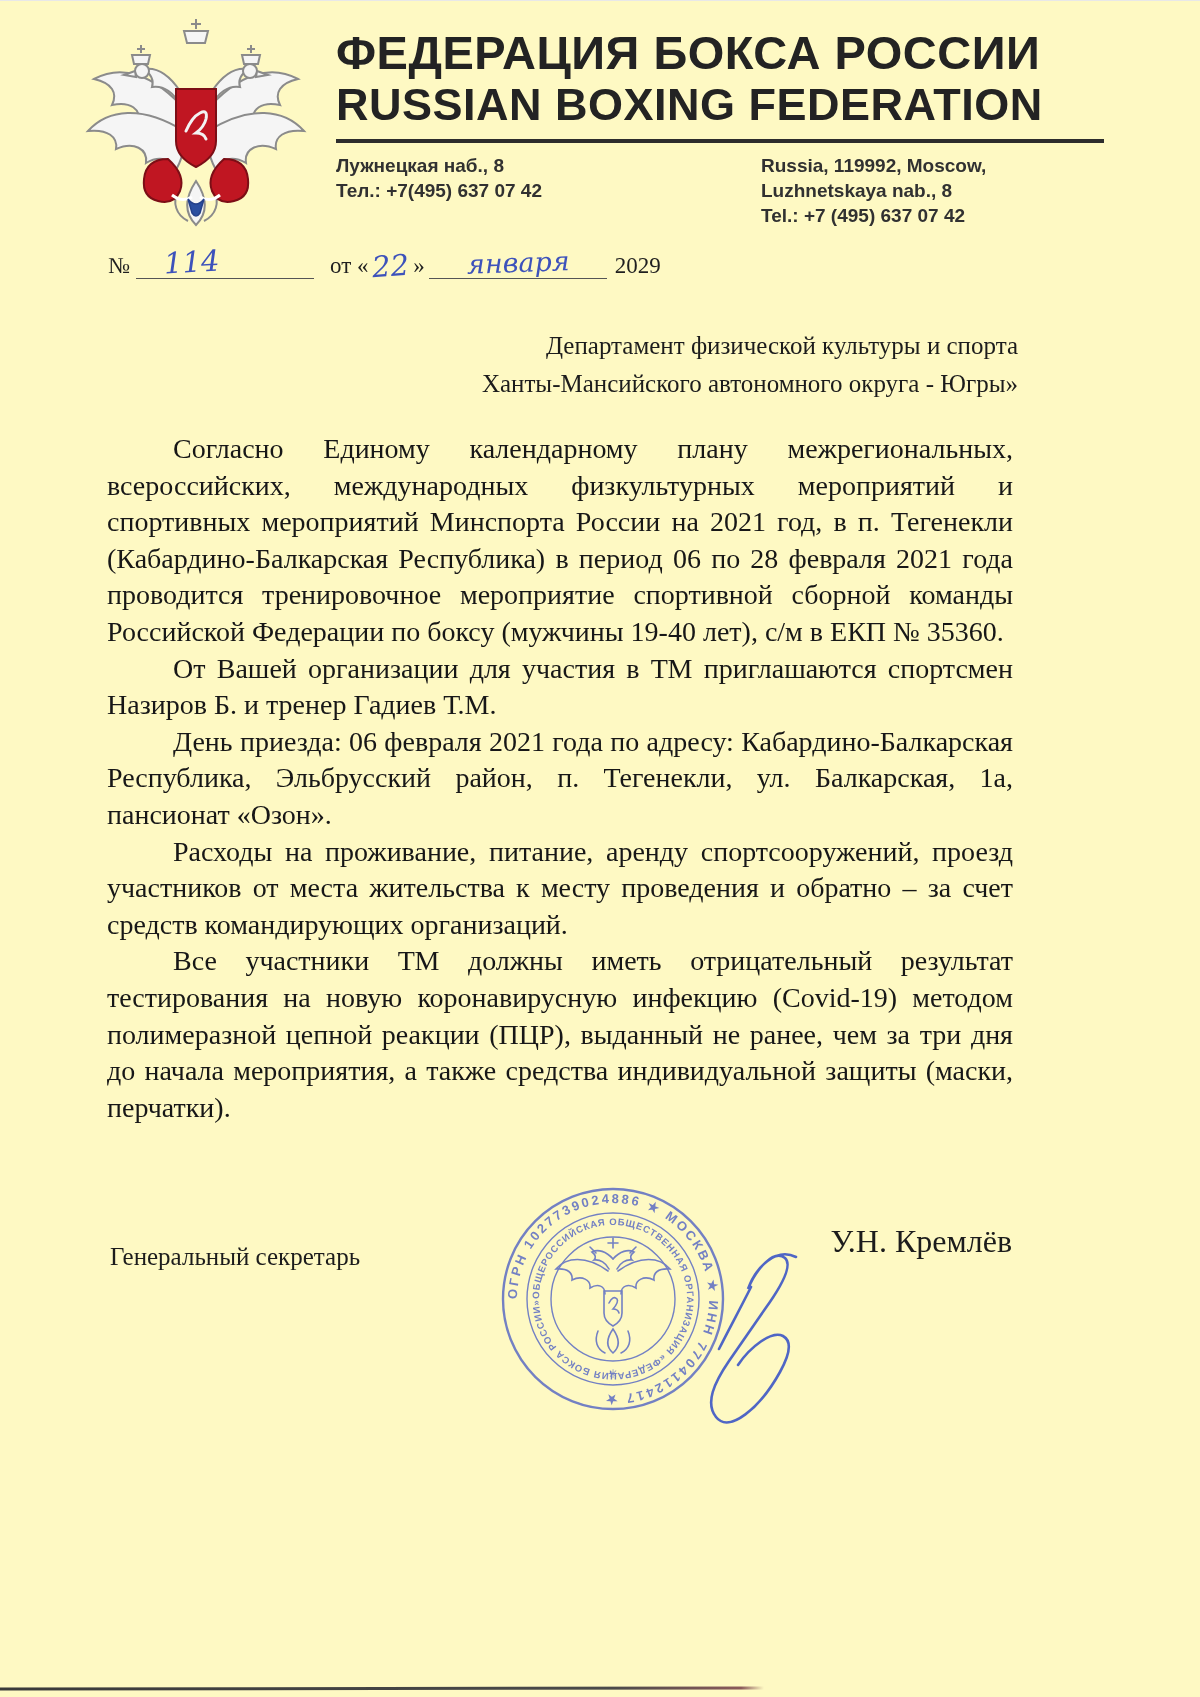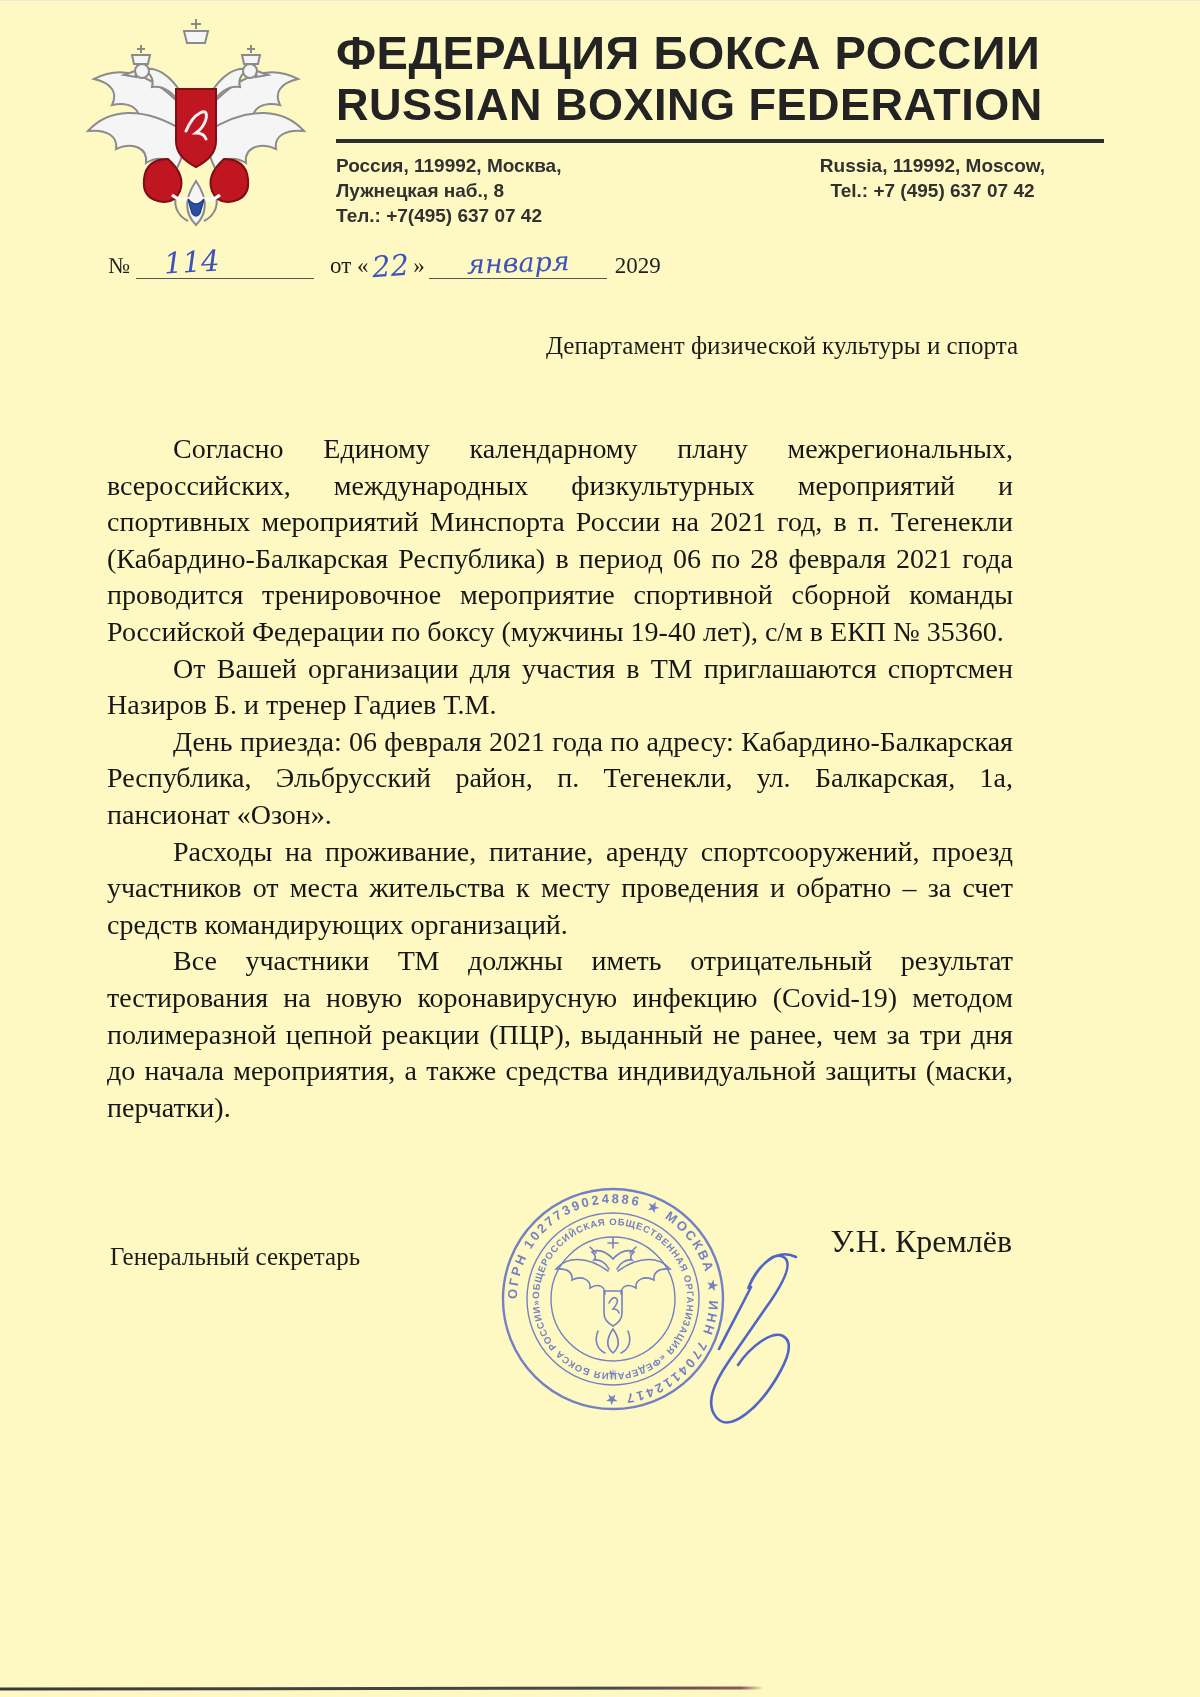--- a/index.html
+++ b/index.html
@@ -22,21 +22,21 @@
     font-size:45px; letter-spacing:0.5px; color:#232323; line-height:52px;
     white-space:nowrap;
   }
   .head-rule { border:none; border-top:4px solid #2d2d2d; margin:8px 0 10px 0; width:100%; }
   .addr-row { display:flex; }
   .addr-col {
     font-family:"Liberation Sans", sans-serif; font-weight:700;
     font-size:19px; line-height:25px; color:#313131;
   }
   .addr-ru { width:425px; }
-  .addr-en { width:343px;text-align:center; }
+  .addr-en { width:343px; }
 
   
   .ref-line {
     position:absolute; left:108px; top:248px; width:620px;
     font-size:23px; display:flex; align-items:flex-end; white-space:nowrap;
   }
   .hand {
     font-family:"DejaVu Serif", serif; font-style:italic;
     color:#3d52bb; display:inline-block;
   }
@@ -119,43 +119,44 @@
     <path d="M100,182 q10,8 20,2 M148,182 q-10,8 -20,2" fill="none" stroke="#ffffff" stroke-width="3"></path>
     <path d="M116,186 q8,10 16,0 l-4,14 q-4,6 -8,0 Z" fill="#2a4ea0" stroke="#24408a" stroke-width="1.5"></path>
   </svg>
 
   <div class="head-block">
     <div class="title-ru">ФЕДЕРАЦИЯ БОКСА РОССИИ</div>
     <div class="title-en">RUSSIAN BOXING FEDERATION</div>
     <hr class="head-rule">
     <div class="addr-row">
       <div class="addr-col addr-ru">
-        <div>Россия, 119992, Москва,</div>
         <div>Лужнецкая наб., 8</div>
         <div>Тел.: +7(495) 637 07 42</div>
       </div>
       <div class="addr-col addr-en">
         <div>Russia, 119992, Moscow,</div>
+        <div>Luzhnetskaya nab., 8</div>
         <div>Tel.: +7 (495) 637 07 42</div>
       </div>
     </div>
   </div>
 
   <div class="ref-line">
     <span>№</span>
     <span class="u-num"><span class="hand">114</span></span>
     <span class="ref-from">от «</span>
     <span class="hand day">22</span>
     <span>»</span>
     <span class="u-month"><span class="hand">января</span></span>
     <span>2029</span>
   </div>
 
   <div class="recipient">
     <div>Департамент физической культуры и спорта</div>
+    <div>Ханты-Мансийского автономного округа - Югры»</div>
   </div>
 
   <div class="body-text">
     <p>Согласно Единому календарному плану межрегиональных, всероссийских, международных физкультурных мероприятий и спортивных мероприятий Минспорта России на 2021 год, в п. Тегенекли (Кабардино-Балкарская Республика) в период 06 по 28 февраля 2021 года проводится тренировочное мероприятие спортивной сборной команды Российской Федерации по боксу (мужчины 19-40 лет), с/м в ЕКП № 35360.</p>
     <p>От Вашей организации для участия в ТМ приглашаются спортсмен Назиров Б. и тренер Гадиев Т.М.</p>
     <p>День приезда: 06 февраля 2021 года по адресу: Кабардино-Балкарская Республика, Эльбрусский район, п. Тегенекли, ул. Балкарская, 1а, пансионат «Озон».</p>
     <p>Расходы на проживание, питание, аренду спортсооружений, проезд участников от места жительства к месту проведения и обратно – за счет средств командирующих организаций.</p>
     <p>Все участники ТМ должны иметь отрицательный результат тестирования на новую коронавирусную инфекцию (Covid-19) методом полимеразной цепной реакции (ПЦР), выданный не ранее, чем за три дня до начала мероприятия, а также средства индивидуальной защиты (маски, перчатки).</p>
   </div>
 

